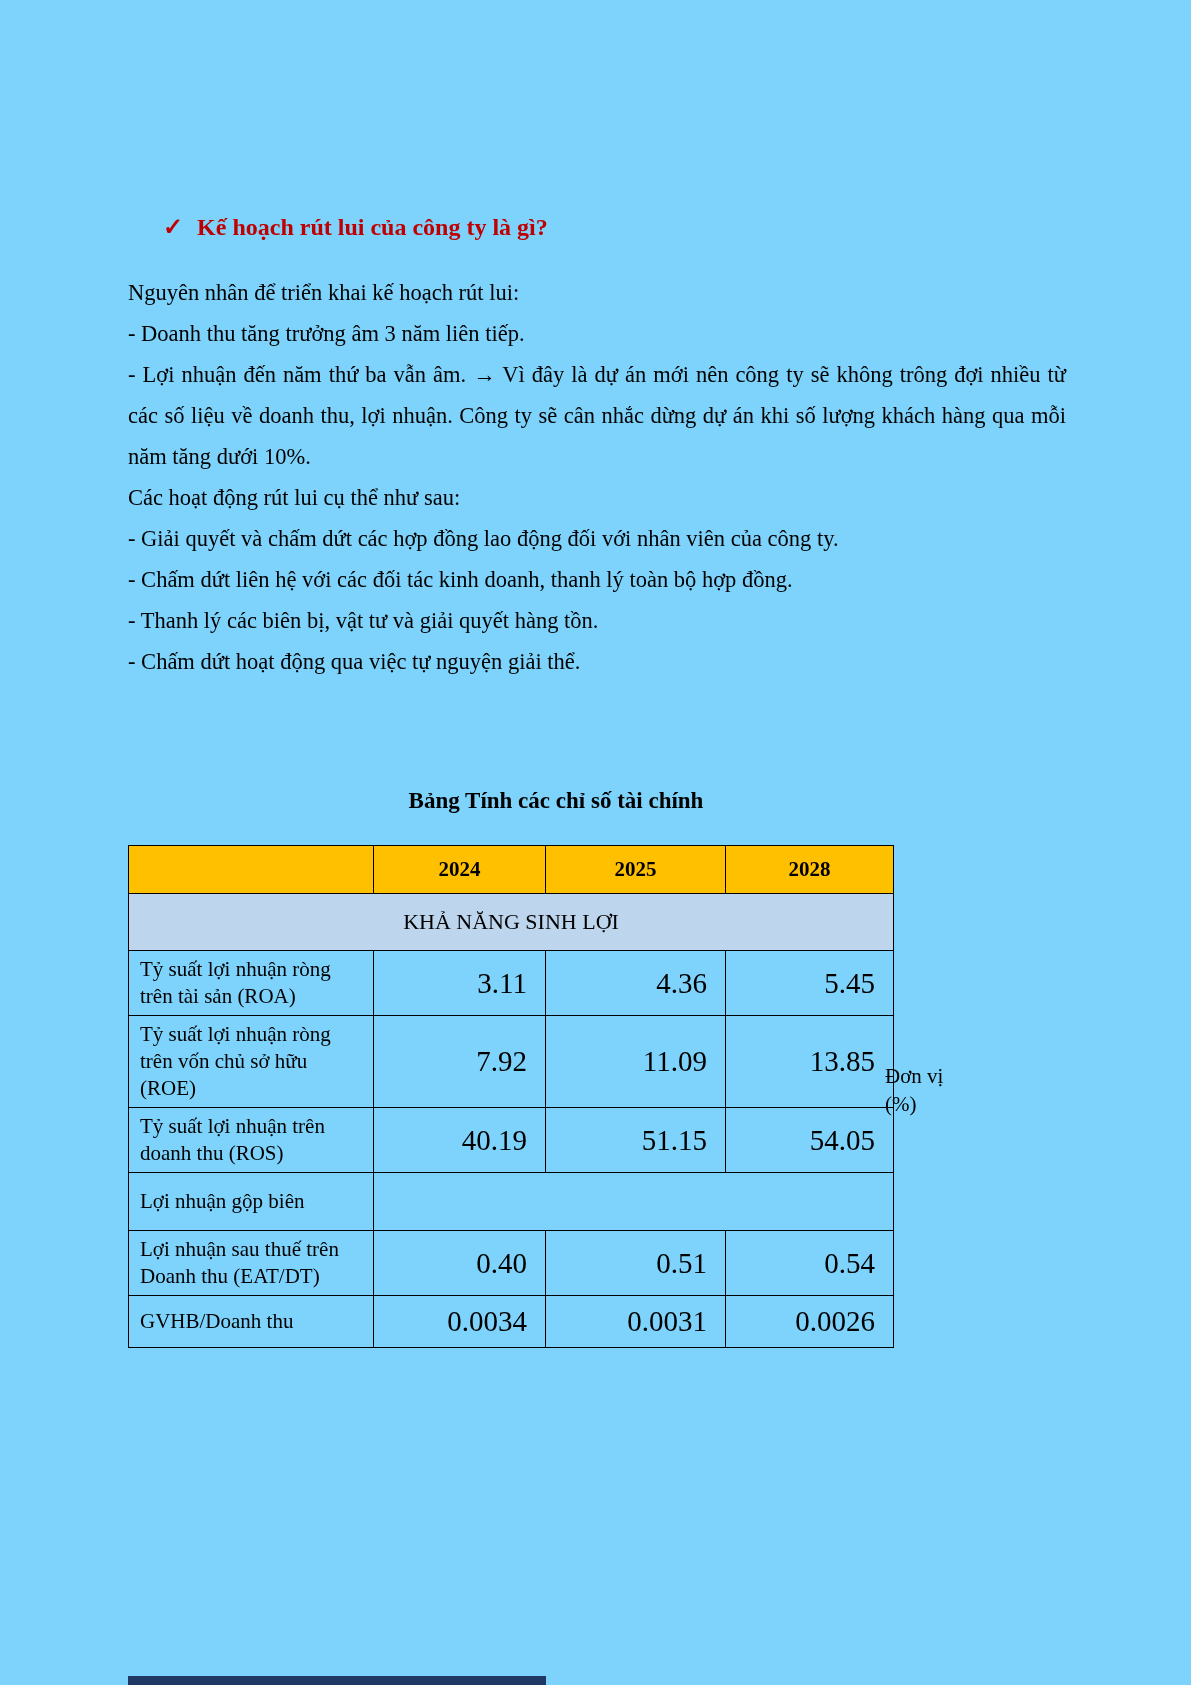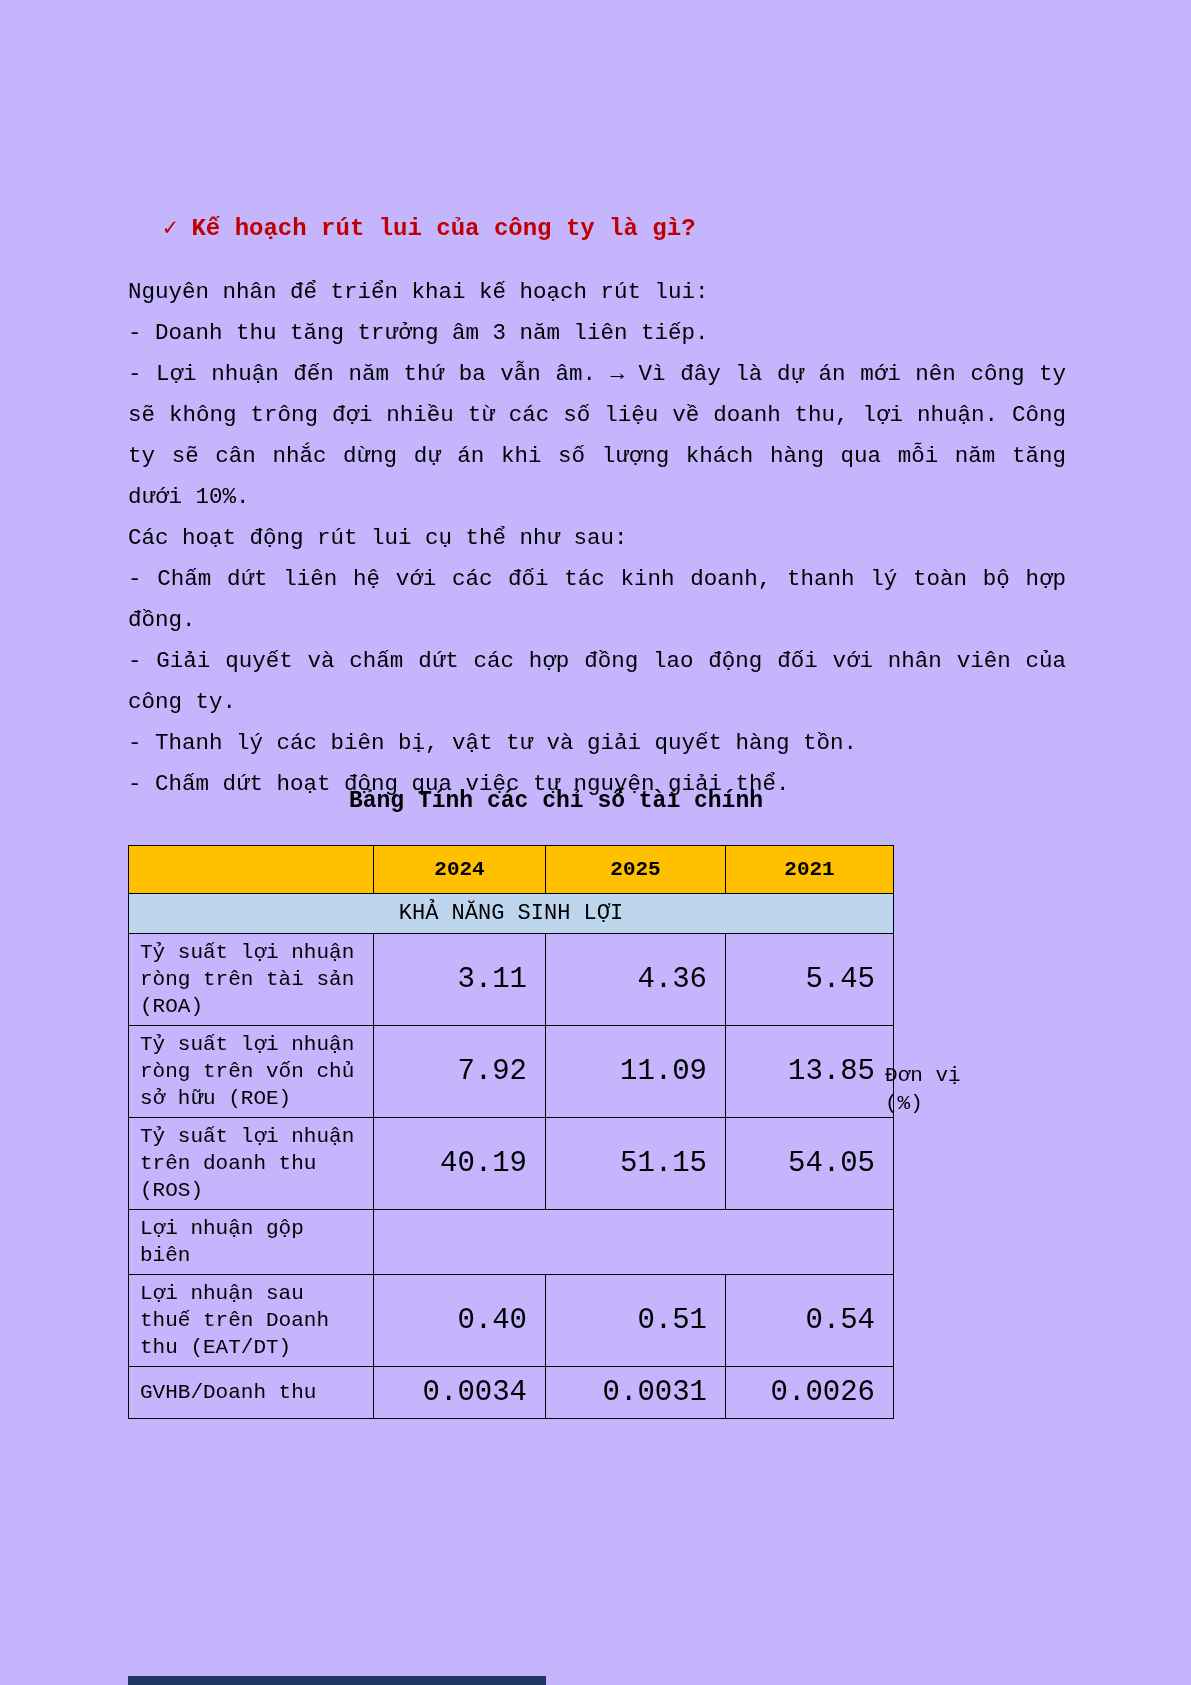--- a/index.html
+++ b/index.html
@@ -4,21 +4,21 @@
 <style>
   * { margin: 0; padding: 0; box-sizing: border-box; }
   html, body { background: #ffffff; }
   body {
     width: 1191px; height: 1685px;
     position: relative;
     font-family: "Liberation Serif", serif;
     color: #000000;
     overflow: hidden;
   }
-  .page { position: absolute; inset: 0; background: #c4b5fd; font-family: Liberation Mono, monospace; }
+  .page { position: absolute; inset: 0; background: #7dd3fc; }
 
   .heading {
     position: absolute; left: 163px; top: 213px;
     font-size: 24px; font-weight: bold; color: #C00000;
     white-space: nowrap;
   }
   .heading .check { display: inline-block; margin-right: 14px; font-size: 24px; }
 
   .body-text {
     position: absolute; left: 128px; top: 252px; width: 938px;
@@ -36,21 +36,21 @@
     width: 765px; border-collapse: collapse; table-layout: fixed;
     font-size: 22px;
   }
   table.fin th, table.fin td { border: 1px solid #000; vertical-align: middle; }
   th.year   { background: #FFC000; font-weight: bold; text-align: center; font-size: 21px; }
   th.corner { background: #FFC000; }
   td.section{ background: #BDD6EE; text-align: center; font-size: 22px; font-weight: normal; }
   td.label  { text-align: left; padding: 5px 16px 5px 11px; font-size: 21px; line-height: 27px; }
   td.val    { text-align: right; padding-right: 18px; font-size: 29px; }
   tr.r-years   { height: 48px; }
-  tr.r-section { height: 40px; }
+  tr.r-section { height: 57px; }
   tr.r-roa, tr.r-roe { height: 60px; }
   tr.r-ros  { height: 58px; }
   tr.r-gop  { height: 58px; }
   tr.r-ebit { height: 80px; }
   tr.r-eat  { height: 60px; }
   tr.r-gvhb { height: 52px; }
 
   .unit-note {
     position: absolute; left: 885px; top: 1062px;
     font-size: 21px; line-height: 28px;
@@ -68,41 +68,41 @@
 
   <div class="heading">
     <span class="check">✓</span><span>Kế hoạch rút lui của công ty là gì?</span>
   </div>
 
   <div class="body-text">
     <p>Nguyên nhân để triển khai kế hoạch rút lui:</p>
     <p>- Doanh thu tăng trưởng âm 3 năm liên tiếp.</p>
     <p>- Lợi nhuận đến năm thứ ba vẫn âm. → Vì đây là dự án mới nên công ty sẽ không trông đợi nhiều từ các số liệu về doanh thu, lợi nhuận. Công ty sẽ cân nhắc dừng dự án khi số lượng khách hàng qua mỗi năm tăng dưới 10%.</p>
     <p>Các hoạt động rút lui cụ thể như sau:</p>
+    <p>- Giải quyết và chấm dứt các hợp đồng lao động đối với nhân viên của công ty.</p>
     <p>- Chấm dứt liên hệ với các đối tác kinh doanh, thanh lý toàn bộ hợp đồng.</p>
-    <p>- Giải quyết và chấm dứt các hợp đồng lao động đối với nhân viên của công ty.</p>
     <p>- Thanh lý các biên bị, vật tư và giải quyết hàng tồn.</p>
     <p>- Chấm dứt hoạt động qua việc tự nguyện giải thể.</p>
   </div>
 
   <div class="table-title">Bảng Tính các chỉ số tài chính</div>
 
   <table class="fin">
     <colgroup>
       <col style="width:245px">
       <col style="width:172px">
       <col style="width:180px">
       <col style="width:168px">
     </colgroup>
     <tbody>
       <tr class="r-years">
         <th class="corner"></th>
         <th class="year">2024</th>
         <th class="year">2025</th>
-        <th class="year">2021</th>
+        <th class="year">2028</th>
       </tr>
       <tr class="r-section">
         <td class="section" colspan="4">KHẢ NĂNG SINH LỢI</td>
       </tr>
       <tr class="r-roa">
         <td class="label">Tỷ suất lợi nhuận ròng trên tài sản (ROA)</td>
         <td class="val">3.11</td>
         <td class="val">4.36</td>
         <td class="val">5.45</td>
       </tr>

